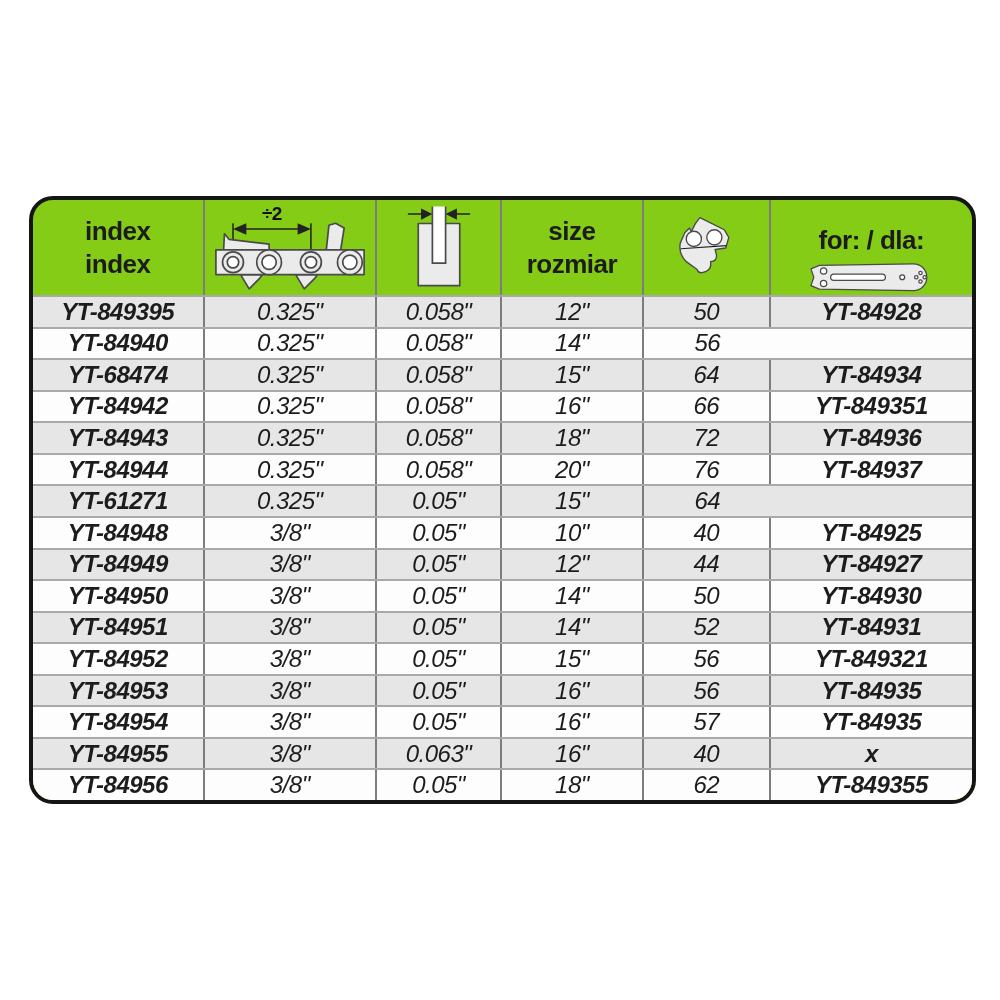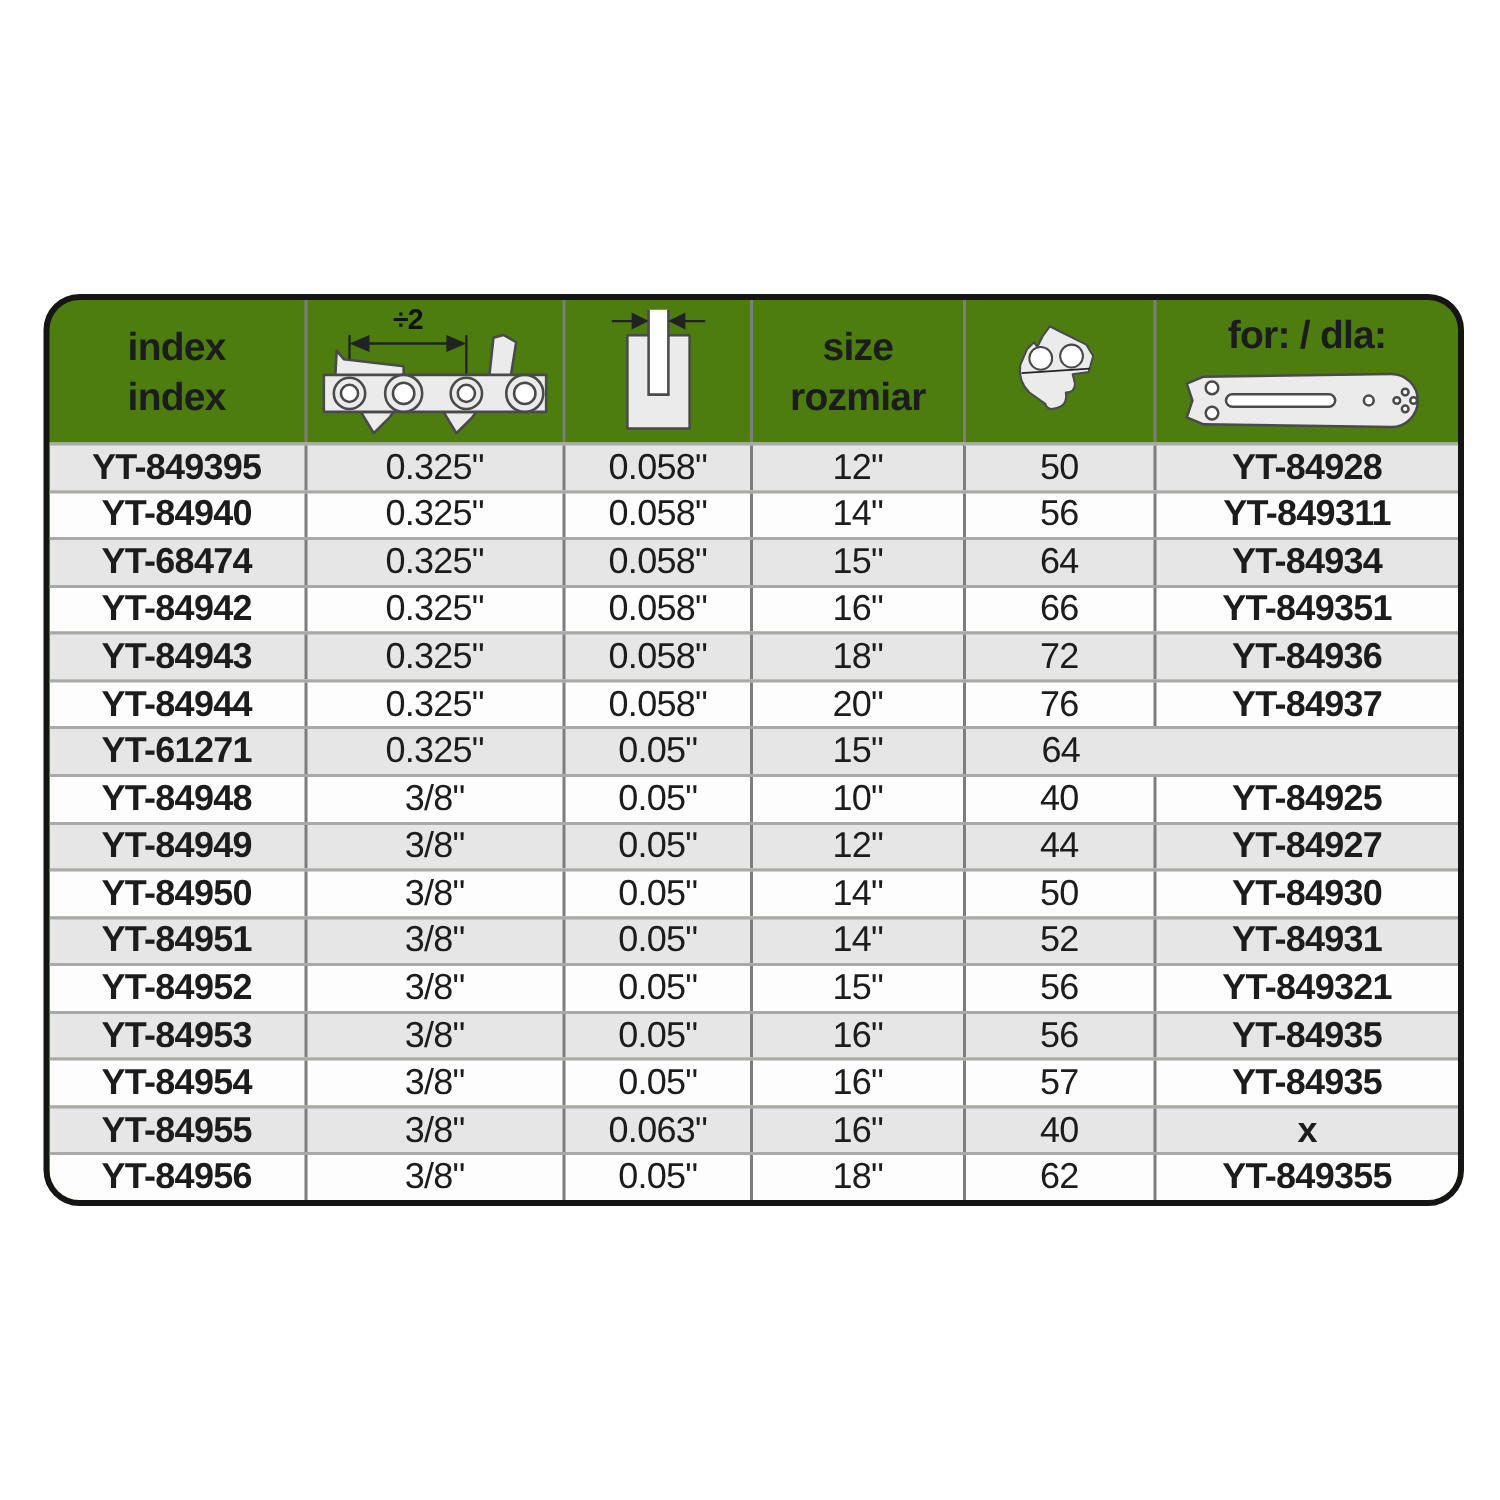--- a/index.html
+++ b/index.html
@@ -4,47 +4,48 @@
 <style>
   html,body{margin:0;padding:0;background:#ffffff;}
   body{
     width:1000px;height:1000px;position:relative;
     font-family:"Liberation Sans","DejaVu Sans",sans-serif;
     color:#1c1c1c;
   }
   .table-wrap{
     position:absolute;left:29px;top:196px;width:947px;height:608px;
     box-sizing:border-box;border:4px solid #151515;border-radius:24px;
-    background:#4d7c0f;overflow:hidden;
+    background:#84cc16;overflow:hidden;
   }
   .hdr{
     height:95px;display:grid;
     grid-template-columns:173fr 174fr 126fr 143fr 128fr 203fr;
   }
   .tbody{
     display:flex;flex-direction:column;height:505px;
   }
   .row{
     flex:1;display:grid;
     grid-template-columns:173fr 174fr 126fr 143fr 128fr 203fr;
     border-top:2px solid #a9a9a9;
     background:#fdfdfd;
+    font-style:italic;
   }
   .row.stripe{background:#e6e6e6;}
   .cell,.hcell{
     display:flex;align-items:center;justify-content:center;
     border-right:2px solid #7d7d7d;
     box-sizing:border-box;overflow:hidden;
     font-size:24px;letter-spacing:-0.5px;line-height:1;
   }
   .cell:last-child,.hcell:last-child{border-right:none;}
   .cell.bold{font-weight:bold;}
   .hcell{flex-direction:column;font-weight:bold;font-size:26px;line-height:1.25;}
   .hcell .lbl{display:block;text-align:center;}
-  .hcell.forcol{justify-content:center;padding-top:4px;}
+  .hcell.forcol{justify-content:flex-start;padding-top:24px;}
   .hcell.forcol svg{margin-top:2px;}
   svg .part{fill:#ebebeb;stroke:#4a4a4a;stroke-width:1.8;stroke-linejoin:round;}
   svg .hole{fill:#ffffff;stroke:#4a4a4a;stroke-width:1.8;}
   svg .dim{stroke:#222222;stroke-width:1.6;fill:none;}
   svg .dimfill{fill:#222222;stroke:none;}
   svg .dimtxt{font-family:"Liberation Sans",sans-serif;font-weight:bold;font-size:20px;fill:#111111;}
 </style>
 </head>
 <body>
 
@@ -136,21 +137,20 @@
         <div class="cell">12"</div>
         <div class="cell">50</div>
         <div class="cell bold">YT-84928</div>
       </div>
       <div class="row">
         <div class="cell bold">YT-84940</div>
         <div class="cell">0.325"</div>
         <div class="cell">0.058"</div>
         <div class="cell">14"</div>
         <div class="cell">56</div>
-        <div class="cell bold">YT-849311</div>
       </div>
       <div class="row stripe">
         <div class="cell bold">YT-68474</div>
         <div class="cell">0.325"</div>
         <div class="cell">0.058"</div>
         <div class="cell">15"</div>
         <div class="cell">64</div>
         <div class="cell bold">YT-84934</div>
       </div>
       <div class="row">

